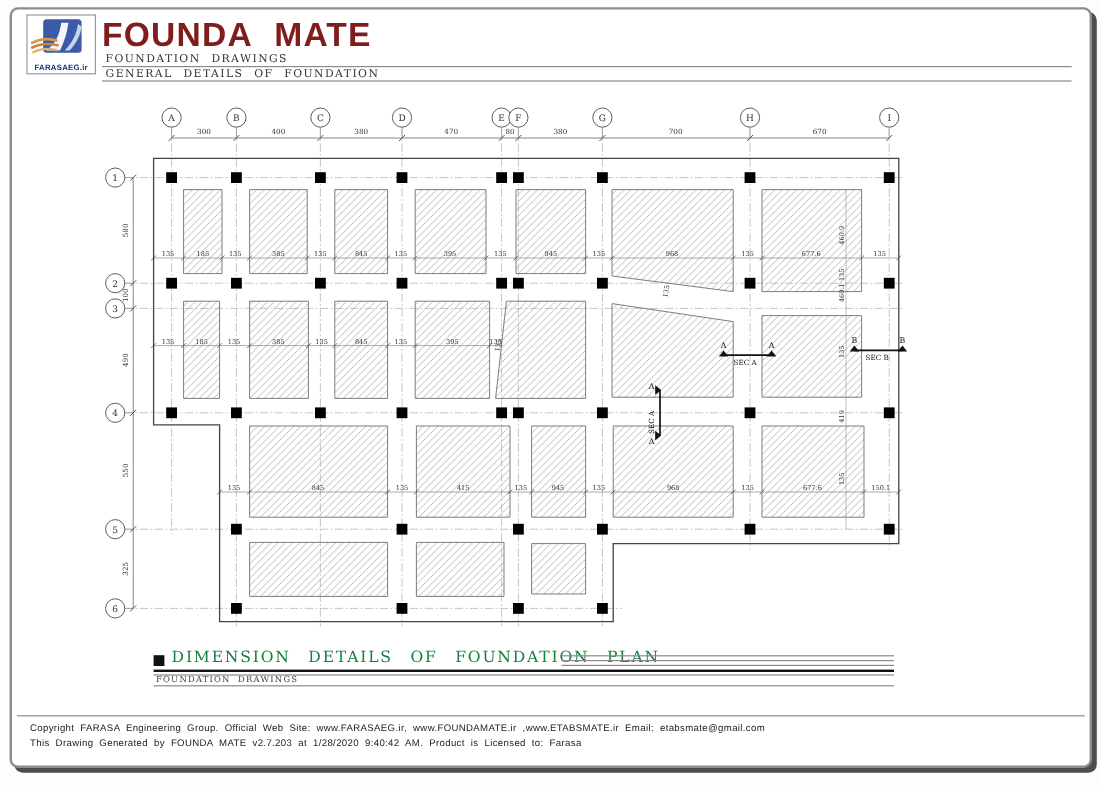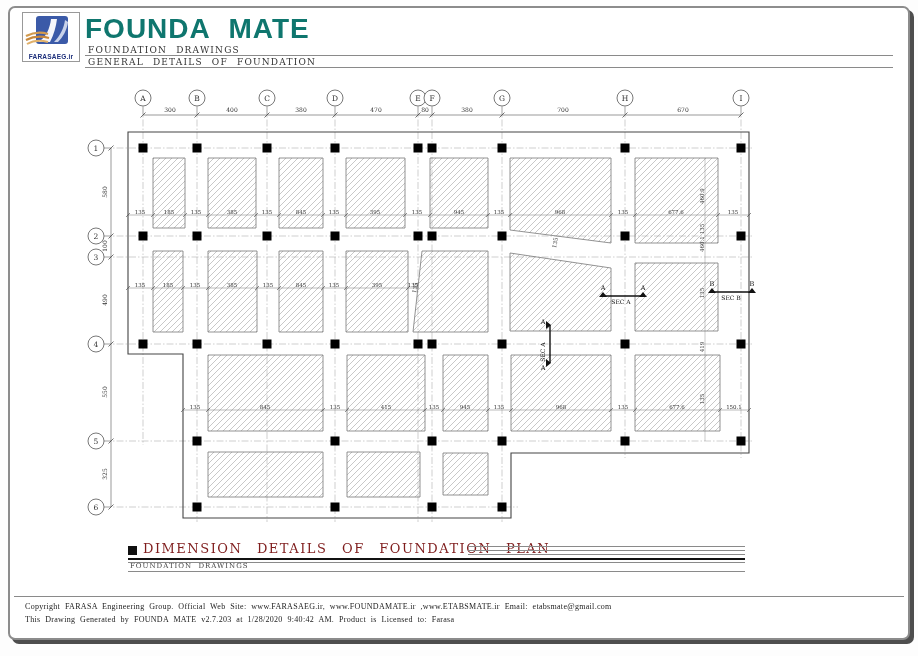--- a/index.html
+++ b/index.html
@@ -4,36 +4,36 @@
 <style>
   html,body{margin:0;padding:0;}
   body{width:918px;height:656px;position:relative;background:#fdfdfd;overflow:hidden;
        font-family:"Liberation Sans",sans-serif;}
   .page{position:absolute;left:8px;top:6px;width:898px;height:630px;background:#fff;
         border:2px solid #8c8c8c;border-radius:7px;box-shadow:4px 4px 0 #4e4e4e;}
   
   .logo-box{position:absolute;left:22px;top:12px;width:56px;height:48px;border:1px solid #999;background:#fff;}
   .logo-caption{position:absolute;left:0;bottom:1px;width:100%;text-align:center;
                 font-size:6.5px;font-weight:bold;color:#1d2f7b;letter-spacing:0.2px;}
-  .app-title{position:absolute;left:85px;top:13px;font-size:28px;font-weight:bold;color:#0f766e;
+  .app-title{position:absolute;left:85px;top:13px;font-size:28px;font-weight:bold;color:#7f1d1d;
              letter-spacing:1px;word-spacing:10px;}
   .sub1{position:absolute;left:88px;top:45px;font-size:9px;color:#333;
         font-family:"DejaVu Serif",serif;letter-spacing:1.2px;word-spacing:5px;}
   .sub2{position:absolute;left:88px;top:57px;font-size:9px;color:#333;
         font-family:"DejaVu Serif",serif;letter-spacing:1.2px;word-spacing:5px;}
   .hrule{position:absolute;height:1px;background:#8a8a8a;}
   
   .tb-square{position:absolute;left:128px;top:546px;width:9px;height:9px;background:#111;}
-  .tb-title{position:absolute;left:143px;top:541px;font-size:13px;color:#7f1d1d;
+  .tb-title{position:absolute;left:143px;top:541px;font-size:13px;color:#15803d;
             font-family:"DejaVu Serif",serif;letter-spacing:1.5px;word-spacing:9px;}
   .tb-sub{position:absolute;left:130px;top:562px;font-size:7px;color:#444;
           font-family:"DejaVu Serif",serif;letter-spacing:1px;word-spacing:3px;}
   
   .footer-line{position:absolute;left:25px;font-size:8px;color:#222;
-               font-family:Liberation Serif, serif;letter-spacing:0.3px;word-spacing:2.5px;white-space:nowrap;}
+               font-family:Liberation Sans, sans-serif;letter-spacing:0.3px;word-spacing:2.5px;white-space:nowrap;}
 </style>
 </head>
 <body>
 
 <div class="page"></div>
 
 <div class="logo-box">
   <svg width="54" height="36" style="position:absolute;left:1px;top:1px">
     <rect x="12" y="2" width="32" height="28" rx="3" fill="#3b5aa8"></rect>
     <path d="M14 28 C22 24 26 14 27 5 L33 5 C32 13 30 20 26 28 Z" fill="#ffffff" opacity="0.95"></path>

